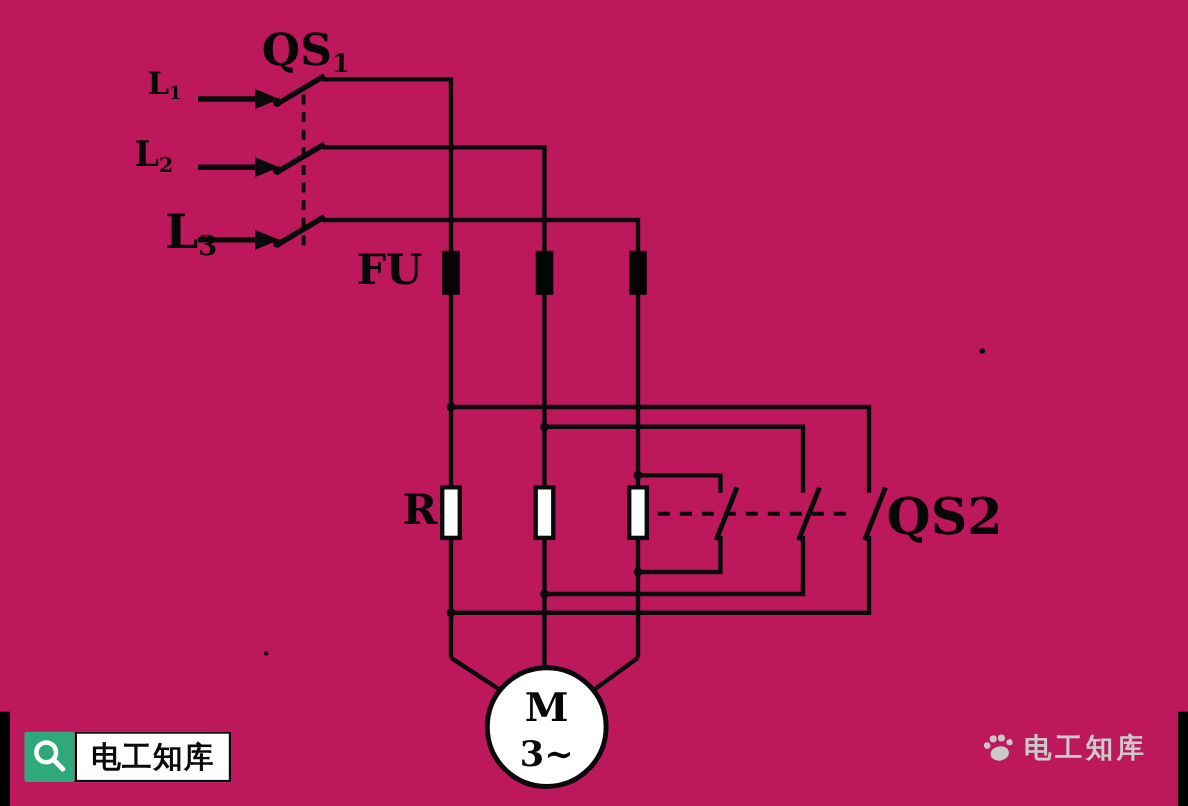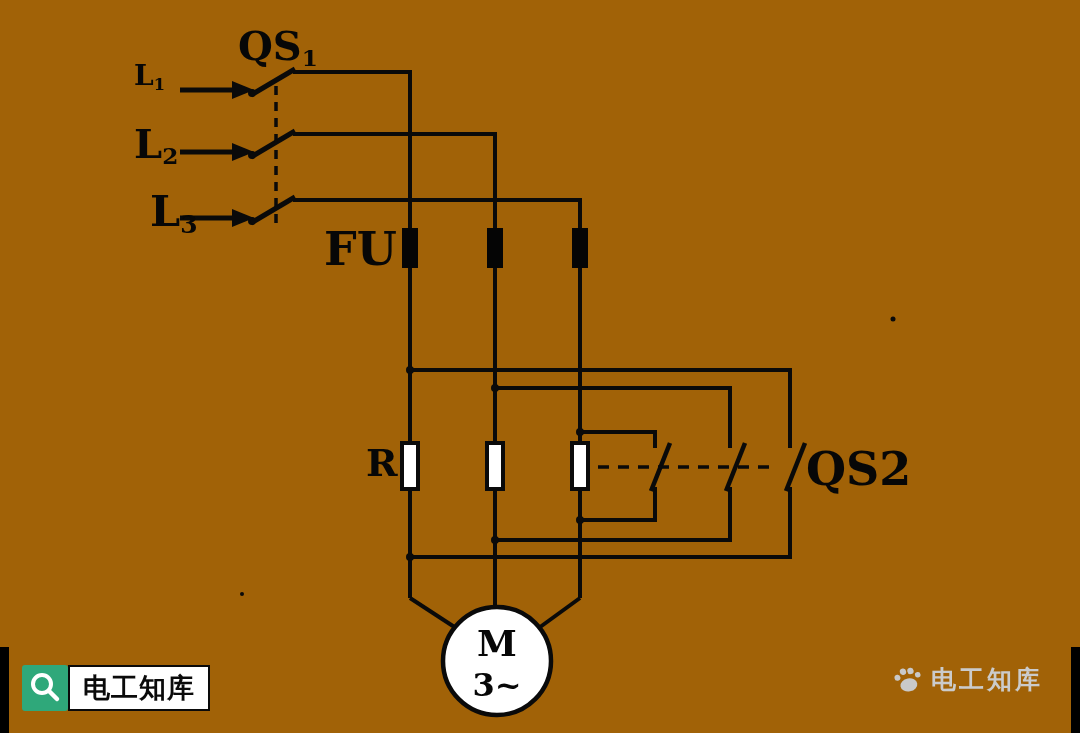--- a/index.html
+++ b/index.html
@@ -1,16 +1,16 @@
 <!DOCTYPE html>
 <html><head>
 <meta charset="utf-8">
 <style>
   html,body{margin:0;padding:0}
-  .stage{position:relative;width:1080px;height:733px;background:#a16207;overflow:hidden;
+  .stage{position:relative;width:1080px;height:733px;background:#be185d;overflow:hidden;
          font-family:"DejaVu Serif",serif}
   .lbl{position:absolute;font-weight:700;color:#070707;line-height:1;white-space:nowrap;
        font-family:"DejaVu Serif",serif}
   .lbl .sub{font-size:0.58em;vertical-align:-0.28em;font-weight:700}
   .center{transform:translate(-50%,-50%)}
   .circuit-svg{position:absolute;left:0;top:0}
   .wm-left{position:absolute;left:22px;top:665px;display:flex;align-items:center}
   .wm-left .txtbox{height:42px;background:#ffffff;border:2.5px solid #0a0a0a;display:flex;
        align-items:center;padding:0 13px;font-family:"Liberation Sans",sans-serif;
        font-weight:700;font-size:27px;color:#0a0a0a;letter-spacing:1px}
@@ -95,25 +95,25 @@
     <g fill="#0a0a0a" stroke="none">
       <circle cx="893" cy="319" r="2.5"></circle>
         <circle cx="242" cy="594" r="2"></circle>
     </g>
   </svg>
 
   <div class="lbl" style="left:238px;top:26px;font-size:40px"><span>QS</span><span class="sub">1</span></div>
 
   <div class="lbl" style="left:134px;top:62px;font-size:28px"><span>L</span><span class="sub">1</span></div>
 
-  <div class="lbl" style="left:134px;top:124px;font-size:40px"><span>L</span><span class="sub">2</span></div>
+  <div class="lbl" style="left:122px;top:124px;font-size:32px"><span>L</span><span class="sub">2</span></div>
 
   <div class="lbl" style="left:150px;top:190px;font-size:43px"><span>L</span><span class="sub">3</span></div>
 
-  <div class="lbl" style="left:324px;top:226px;font-size:46px">FU</div>
+  <div class="lbl" style="left:324px;top:226px;font-size:38px">FU</div>
 
   <div class="lbl" style="left:366px;top:444px;font-size:38px">R</div>
 
   <div class="lbl" style="left:806px;top:446px;font-size:46px">QS2</div>
 
   <div class="lbl center" style="left:497px;top:643px;font-size:36px">M</div>
 
   <div class="lbl center" style="left:497px;top:685px;font-size:32px">3~</div>
 
   <div class="edgebar left"></div>

